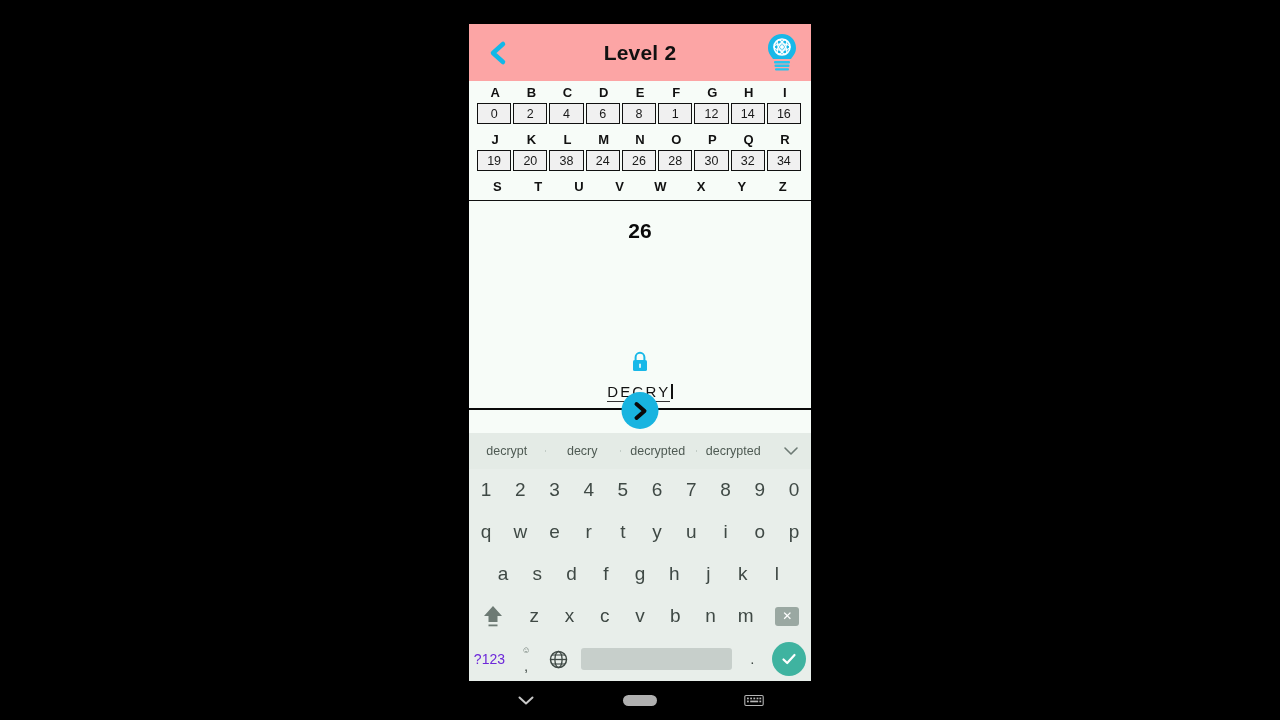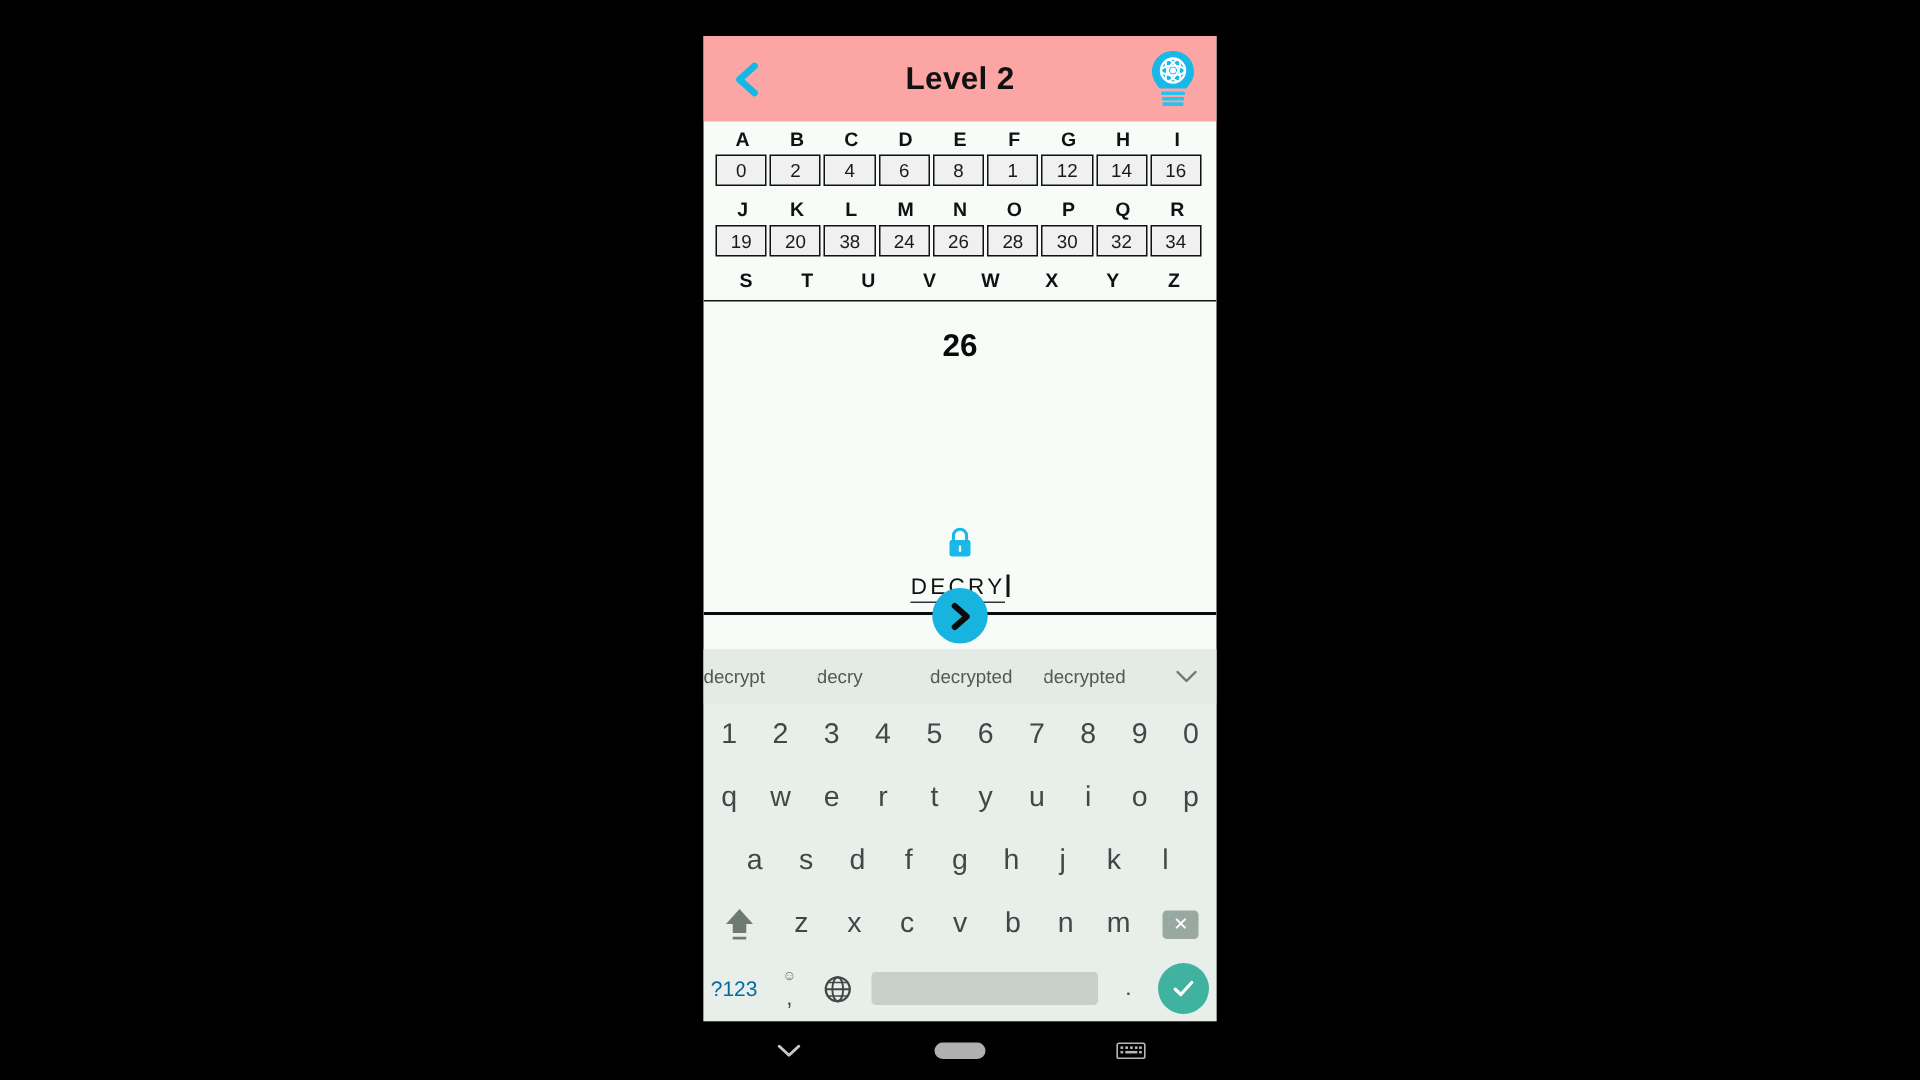--- a/index.html
+++ b/index.html
@@ -175,21 +175,21 @@
     background: #e8eeea;
   }
   .suggestions {
     display: flex;
     align-items: center;
     height: 36px;
     background: #e4ebe6;
   }
   .suggestion {
     flex: 1 1 0;
-    text-align: left;
+    text-align: center;
     font-size: 12.5px;
     color: #4e5a53;
     position: relative;
     cursor: pointer;
     white-space: nowrap;
     overflow: hidden;
   }
   .suggestion + .suggestion::before {
     content: "";
     position: absolute;
@@ -235,21 +235,21 @@
   }
   .kb-row.row-asdf { padding: 0 17px; }
   .kb-row.row-zxcv { padding: 0 0; }
   .key-wide { flex: 1.35 1 0; display:flex; align-items:center; justify-content:center; cursor:pointer; height:42px; }
 
   .kb-row.row-bottom { height: 44px; }
   .key-sym {
     flex: 1.25 1 0;
     text-align: center;
     font-size: 14px;
-    color: #0369a1;
+    color: #6d28d9;
     cursor: pointer;
     line-height: 44px;
   }
   .key-comma {
     flex: 1 1 0;
     position: relative;
     height: 44px;
     cursor: pointer;
   }
   .key-comma .emoji {

